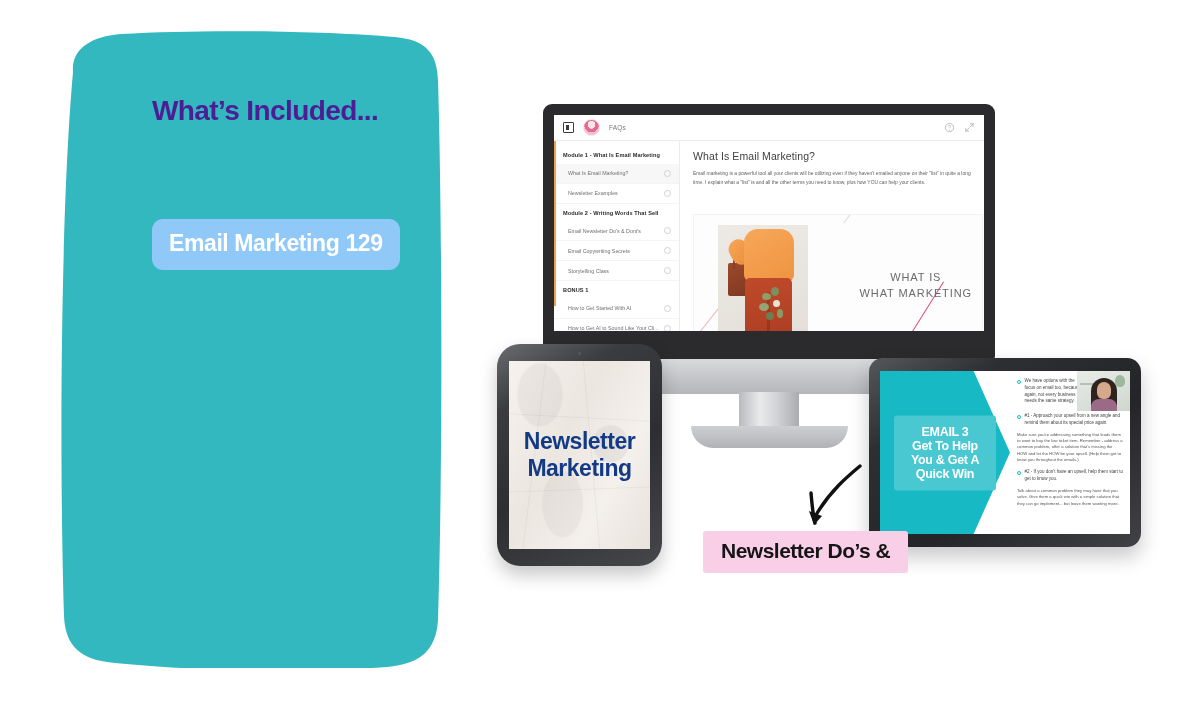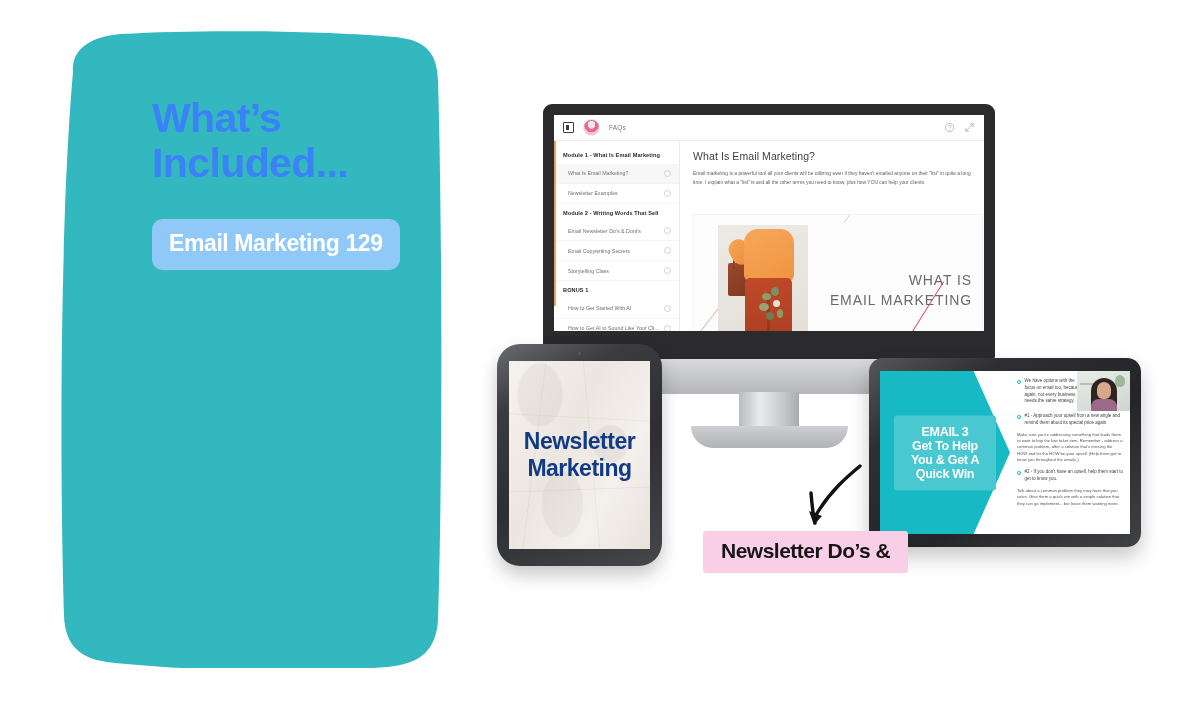--- a/index.html
+++ b/index.html
@@ -11,21 +11,21 @@
   }
   #stage { position: relative; width: 1200px; height: 705px; background: #fff; }
 
   
   .blob-wrap { position: absolute; left: 55px; top: 28px; width: 390px; height: 640px; }
   .blob-svg { position: absolute; inset: 0; width: 100%; height: 100%; }
 
   .whats-included {
     position: absolute; left: 97px; top: 68px;
     width: 310px;
-    font-size: 41px; font-weight: bold; color: #3b82f6;
+    font-size: 28px; font-weight: bold; color: #4c1d95;
     letter-spacing: -0.6px; line-height: 1.1;
   }
   .pill {
     position: absolute; left: 97px; top: 191px;
     padding: 11px 17px 13px 17px;
     background: #90c9f7; border-radius: 11px;
     color: #ffffff; font-size: 23px; font-weight: bold;
     letter-spacing: -0.4px; white-space: nowrap;
   }
 
@@ -141,22 +141,22 @@
     content:""; position:absolute; left:5px; top:-10px; width:16px; height:14px;
     border: 2px solid #8b3f24; border-bottom: none; border-radius: 9px 9px 0 0;
   }
   .flowers {
     position: absolute; left: 40px; top: 62px; width: 34px; height: 40px;
   }
   .flowers i {
     position:absolute; display:block; background:#8fa06d; border-radius:50%;
   }
   .cm-card-title {
-    position: absolute; right: 10px; top: 55px; text-align: right;
-    font-size: 14px; color: #6a6a6a; letter-spacing: .9px; line-height: 1.45;
+    position: absolute; right: 10px; top: 55px; text-align: center;
+    font-size: 11px; color: #6a6a6a; letter-spacing: .9px; line-height: 1.45;
     white-space: nowrap;
   }
   .deco-line { position:absolute; background: #e9b6c4; }
 
   
   .tablet { position: absolute; left: 497px; top: 344px; width: 165px; height: 222px; }
   .tablet-body {
     position:absolute; inset:0; border-radius: 23px;
     background: linear-gradient(152deg,#6a6c6f 0%,#3a3c3f 22%,#2c2e31 55%,#45474a 100%);
     box-shadow: 0 9px 18px rgba(0,0,0,.22);
@@ -335,21 +335,21 @@
                   <i style="left:13px;top:0px;width:8px;height:9px;background:#7d8f5e;"></i>
                   <i style="left:1px;top:16px;width:10px;height:8px;background:#94a474;"></i>
                   <i style="left:15px;top:13px;width:7px;height:7px;background:#e8e2d4;"></i>
                   <i style="left:8px;top:25px;width:8px;height:8px;background:#6e7d52;"></i>
                   <i style="left:19px;top:22px;width:6px;height:9px;background:#8a9b68;"></i>
                 </div>
               </div>
 
               <div class="cm-card-title">
                 <div>WHAT IS</div>
-                <div>EMAIL MARKETING</div>
+                <div>WHAT MARKETING</div>
               </div>
             </div>
           </div>
         </div>
       </div>
     </div>
     <div class="monitor-chin"></div>
     <div class="monitor-neck"></div>
     <div class="monitor-foot"></div>
   </div>

